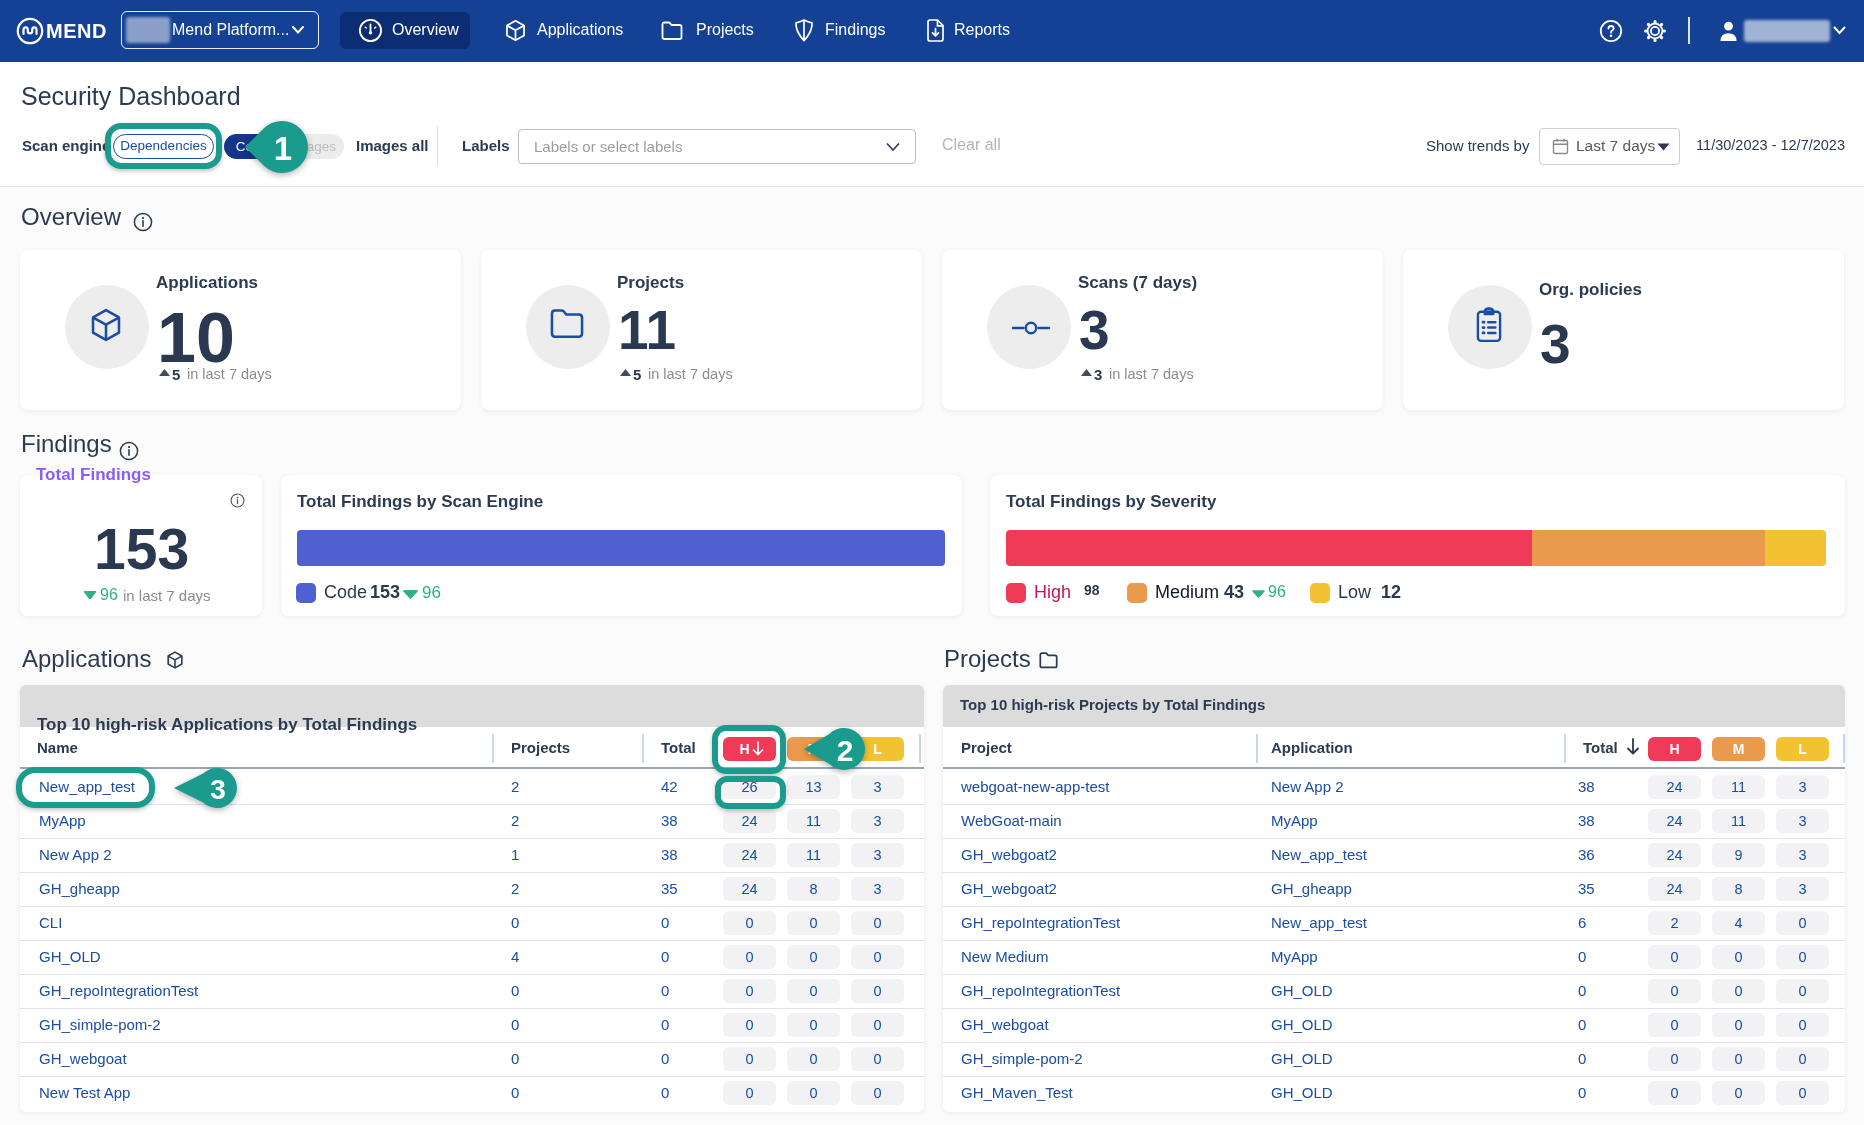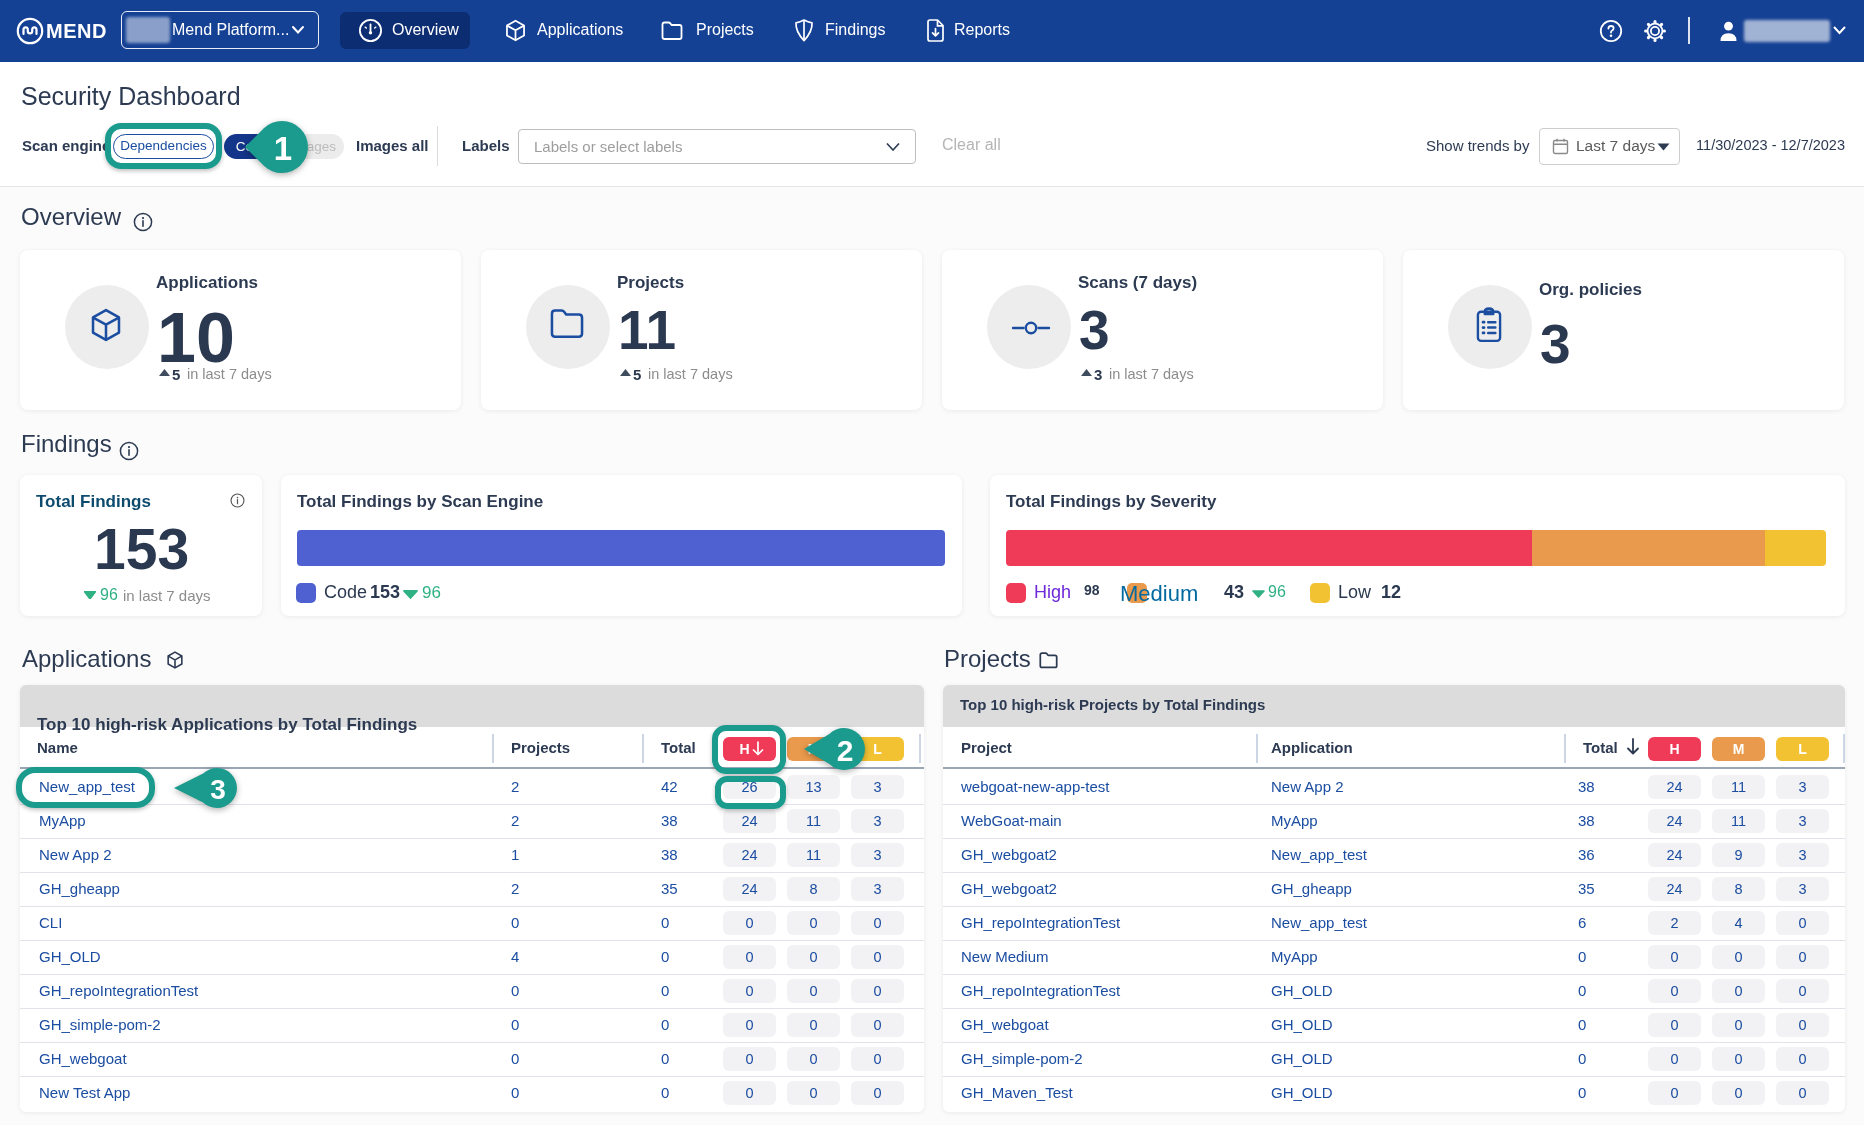--- a/index.html
+++ b/index.html
@@ -178,21 +178,21 @@
   </div>
 <div class="abs b" style="left:1539px;top:281px;font-size:17px;color:#2c3a52">Org. policies</div>
 <div class="abs b" style="left:1540px;top:317px;font-size:55px;color:#2b3950">3</div>
 <div class="sechead" style="left:21px;top:432px">Findings</div>
 <svg class="abs" style="left:119px;top:441px" width="20" height="20" viewBox="0 0 20 20">
 <circle cx="10" cy="10" r="8.6" fill="none" stroke="#2c3a52" stroke-width="1.5"></circle>
 <circle cx="10" cy="6.1" r="1.1" fill="#2c3a52"></circle>
     <path d="M10 8.8 L10 14.2" stroke="#2c3a52" stroke-width="1.6" stroke-linecap="round"></path>
 </svg>
 <div class="card" style="left:20px;top:475px;width:242px;height:141px"></div>
-<div class="abs b" style="left:36px;top:493px;font-size:17px;color:#0c4a6e">Total Findings</div>
+<div class="abs b" style="left:36px;top:466px;font-size:17px;color:#8b5cf6">Total Findings</div>
 <svg class="abs" style="left:230px;top:493px" width="15" height="15" viewBox="0 0 20 20">
 <circle cx="10" cy="10" r="8.6" fill="none" stroke="#555" stroke-width="1.5"></circle>
 <circle cx="10" cy="6.1" r="1.1" fill="#555"></circle>
     <path d="M10 8.8 L10 14.2" stroke="#555" stroke-width="1.6" stroke-linecap="round"></path>
 </svg>
 <div class="abs b" style="left:94px;top:521px;font-size:57px;color:#2b3950">153</div>
 <svg class="abs" style="left:84px;top:591px" width="12" height="8" viewBox="0 0 12 8">
     <path d="M0 0 L12 0 L6 8 Z" fill="#2fb183" stroke="#2fb183" stroke-width="1.5" stroke-linejoin="round"></path>
   </svg>
 <div class="abs" style="left:100px;top:587px;font-size:16px;color:#2fb183">96</div>
@@ -206,24 +206,24 @@
 <svg class="abs" style="left:403px;top:590px" width="15" height="9" viewBox="0 0 15 9">
     <path d="M1 1 L14 1 L7.5 8 Z" fill="#2fb183" stroke="#2fb183" stroke-width="1.8" stroke-linejoin="round"></path>
   </svg>
 <div class="abs" style="left:422px;top:584px;font-size:17px;color:#2fb183">96</div>
 <div class="card" style="left:990px;top:475px;width:855px;height:141px"></div>
 <div class="abs b" style="left:1006px;top:493px;font-size:17px;color:#2c3a52">Total Findings by Severity</div>
 <div class="abs" style="left:1006px;top:530px;width:526px;height:36px;background:#ef3b58;border-radius:4px 0 0 4px"></div>
 <div class="abs" style="left:1532px;top:530px;width:233px;height:36px;background:#ea9a4c"></div>
 <div class="abs" style="left:1765px;top:530px;width:61px;height:36px;background:#f3c233;border-radius:0 4px 4px 0"></div>
 <div class="abs" style="left:1006px;top:583px;width:20px;height:20px;background:#ef3b58;border-radius:5px"></div>
-<div class="abs" style="left:1034px;top:583px;font-size:18px;color:#6d28d9">High</div>
+<div class="abs" style="left:1034px;top:583px;font-size:18px;color:#be185d">High</div>
 <div class="abs b" style="left:1084px;top:583px;font-size:14px;color:#2b3950">98</div>
 <div class="abs" style="left:1127px;top:583px;width:20px;height:20px;background:#ea9a4c;border-radius:5px"></div>
-<div class="abs" style="left:1120px;top:583px;font-size:22px;color:#0369a1">Medium</div>
+<div class="abs" style="left:1155px;top:583px;font-size:18px;color:#0f172a">Medium</div>
 <div class="abs b" style="left:1224px;top:583px;font-size:18px;color:#2b3950">43</div>
 <svg class="abs" style="left:1252px;top:590px" width="13" height="8" viewBox="0 0 13 8">
     <path d="M1 1 L12 1 L6.5 7 Z" fill="#2fb183" stroke="#2fb183" stroke-width="1.6" stroke-linejoin="round"></path>
   </svg>
 <div class="abs" style="left:1268px;top:584px;font-size:16px;color:#2fb183">96</div>
 <div class="abs" style="left:1310px;top:583px;width:20px;height:20px;background:#f3c233;border-radius:5px"></div>
 <div class="abs" style="left:1338px;top:583px;font-size:18px;color:#2b3950">Low</div>
 <div class="abs b" style="left:1381px;top:583px;font-size:18px;color:#2b3950">12</div>
 <div class="sechead" style="left:22px;top:647px">Applications</div>
 <svg class="abs" style="left:165px;top:650px" width="20" height="20" viewBox="0 0 24 24">

